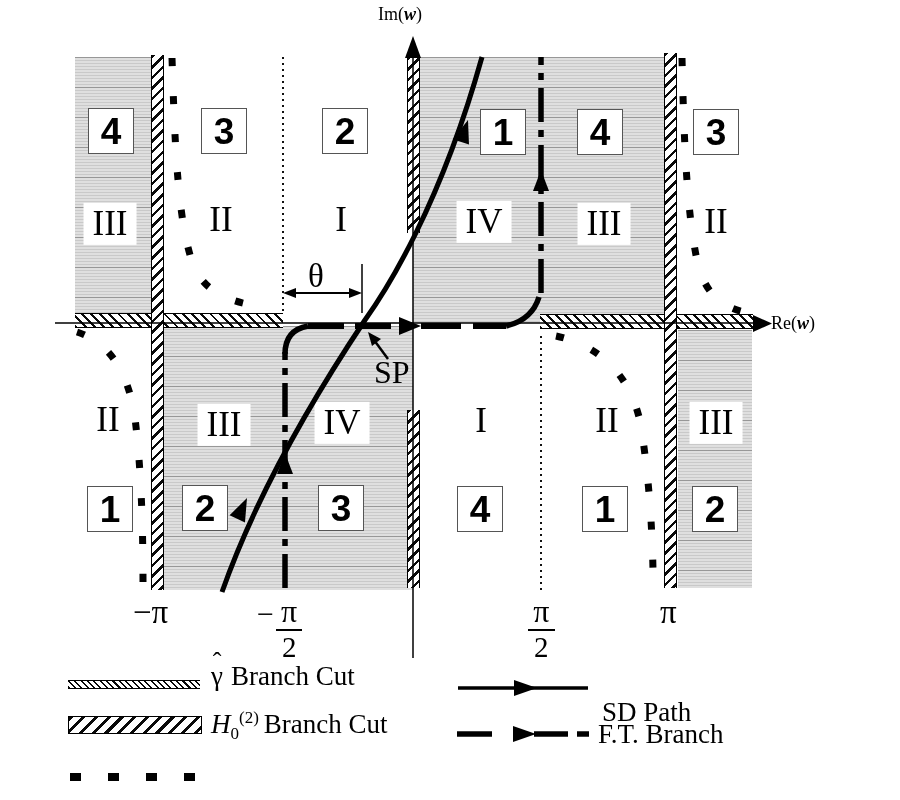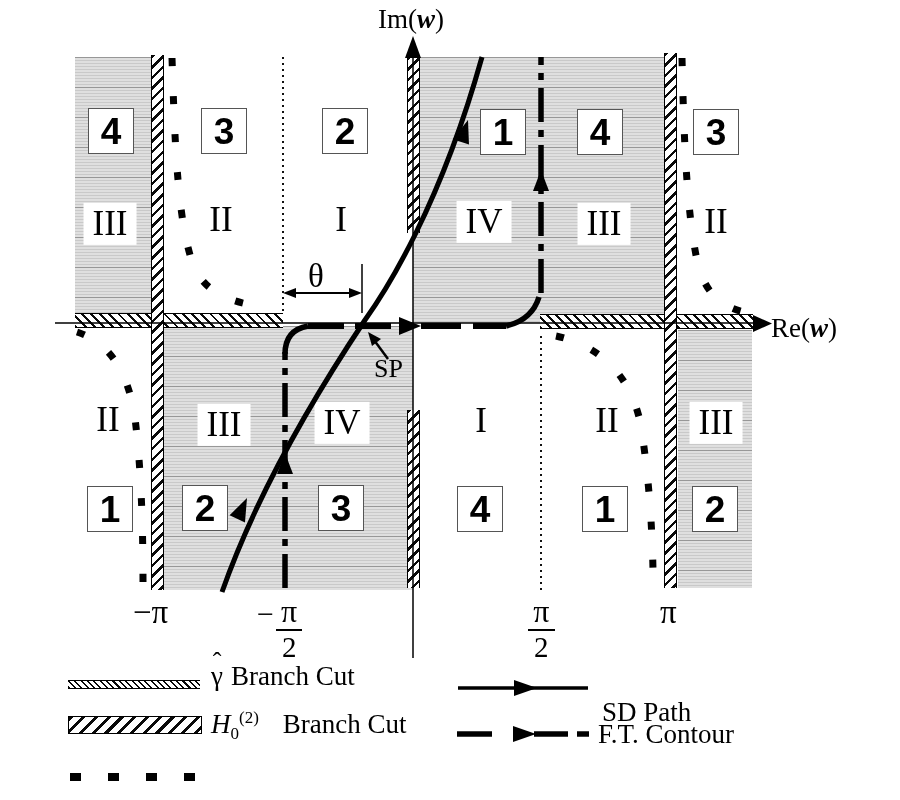--- a/index.html
+++ b/index.html
@@ -35,33 +35,33 @@
     position:absolute;width:46px;height:46px;background:#fff;border:1.5px solid #555;
     display:flex;align-items:center;justify-content:center;
     font-family:"Liberation Sans", sans-serif;font-size:37px;font-weight:600;
     transform:translate(-50%,-50%);box-sizing:border-box;line-height:1;
   }
   .roman{
     position:absolute;background:#fff;padding:1px 9px;
     font-size:35px;line-height:1.15;transform:translate(-50%,-50%);
     white-space:nowrap;
   }
-  .axis-label{position:absolute;font-size:27px;white-space:nowrap;}
+  .axis-label{position:absolute;font-size:18px;white-space:nowrap;}
   .axis-label i{font-style:italic;font-weight:bold;}
   .tick{position:absolute;font-size:33px;white-space:nowrap;}
   .frac-tick{display:flex;align-items:flex-start;}
   .frac-sign{font-size:30px;line-height:1;margin:4px 2px 0 0;}
   .frac-col{display:inline-flex;flex-direction:column;align-items:center;}
   .frac-num{font-size:32px;line-height:1;padding:0 4px 2px 4px;}
   .frac-den{font-size:29px;line-height:1;border-top:2px solid #000;padding:2px 6px 0 6px;}
   .anno{position:absolute;white-space:nowrap;}
   svg.overlay{position:absolute;left:0;top:0;pointer-events:none;}
   
   .legend-label{position:absolute;font-size:27px;white-space:nowrap;}
-  .legend-label .sym{margin-right:24px;}
+  .legend-label .sym{margin-right:5px;}
   .legend-label i{font-style:italic;}
   .legend-label sub{font-size:17px;}
   .legend-label sup{font-size:17px;}
   .gwrap{position:relative;display:inline-block;margin-right:8px;}
   .gwrap .hat{position:absolute;left:15%;top:-0.52em;font-size:26px;}
   .ls-gamma{
     position:absolute;left:68px;top:680px;width:132px;height:7px;
     background:repeating-linear-gradient(45deg,#0a0a0a 0 1.5px,#ffffff 1.5px 4.5px);
     border-top:1px solid #000;border-bottom:1px solid #000;
   }
@@ -190,29 +190,29 @@
   <div class="tick frac-tick" style="left:526px;top:595px;">
     <span class="frac-sign"></span>
     <span class="frac-col">
       <span class="frac-num">π</span>
       <span class="frac-den">2</span>
     </span>
   </div>
   <div class="tick" style="left:660px;top:594px;">π</div>
 
   <div class="anno" style="left:308px;top:258px;font-size:33px;">θ</div>
-  <div class="anno" style="left:374px;top:354px;font-size:26px;">SP</div>
+  <div class="anno" style="left:374px;top:354px;font-size:32px;">SP</div>
 
   <div class="ls-gamma"></div>
   <div class="legend-label" style="left:211px;top:661px;">
     <span class="gwrap"><span class="hat">ˆ</span><span>γ</span></span><span>Branch Cut</span>
   </div>
 
   <div class="ls-h0"></div>
   <div class="legend-label" style="left:211px;top:708px;">
     <span class="sym"><i>H</i><sub>0</sub><sup>(2)</sup></span><span>Branch Cut</span>
   </div>
 
 
   <div class="legend-label" style="left:602px;top:697px;">SD Path</div>
-  <div class="legend-label" style="left:598px;top:719px;">F.T. Contour</div>
+  <div class="legend-label" style="left:598px;top:719px;">F.T. Branch</div>
 
 </div>
 
 </body></html>

